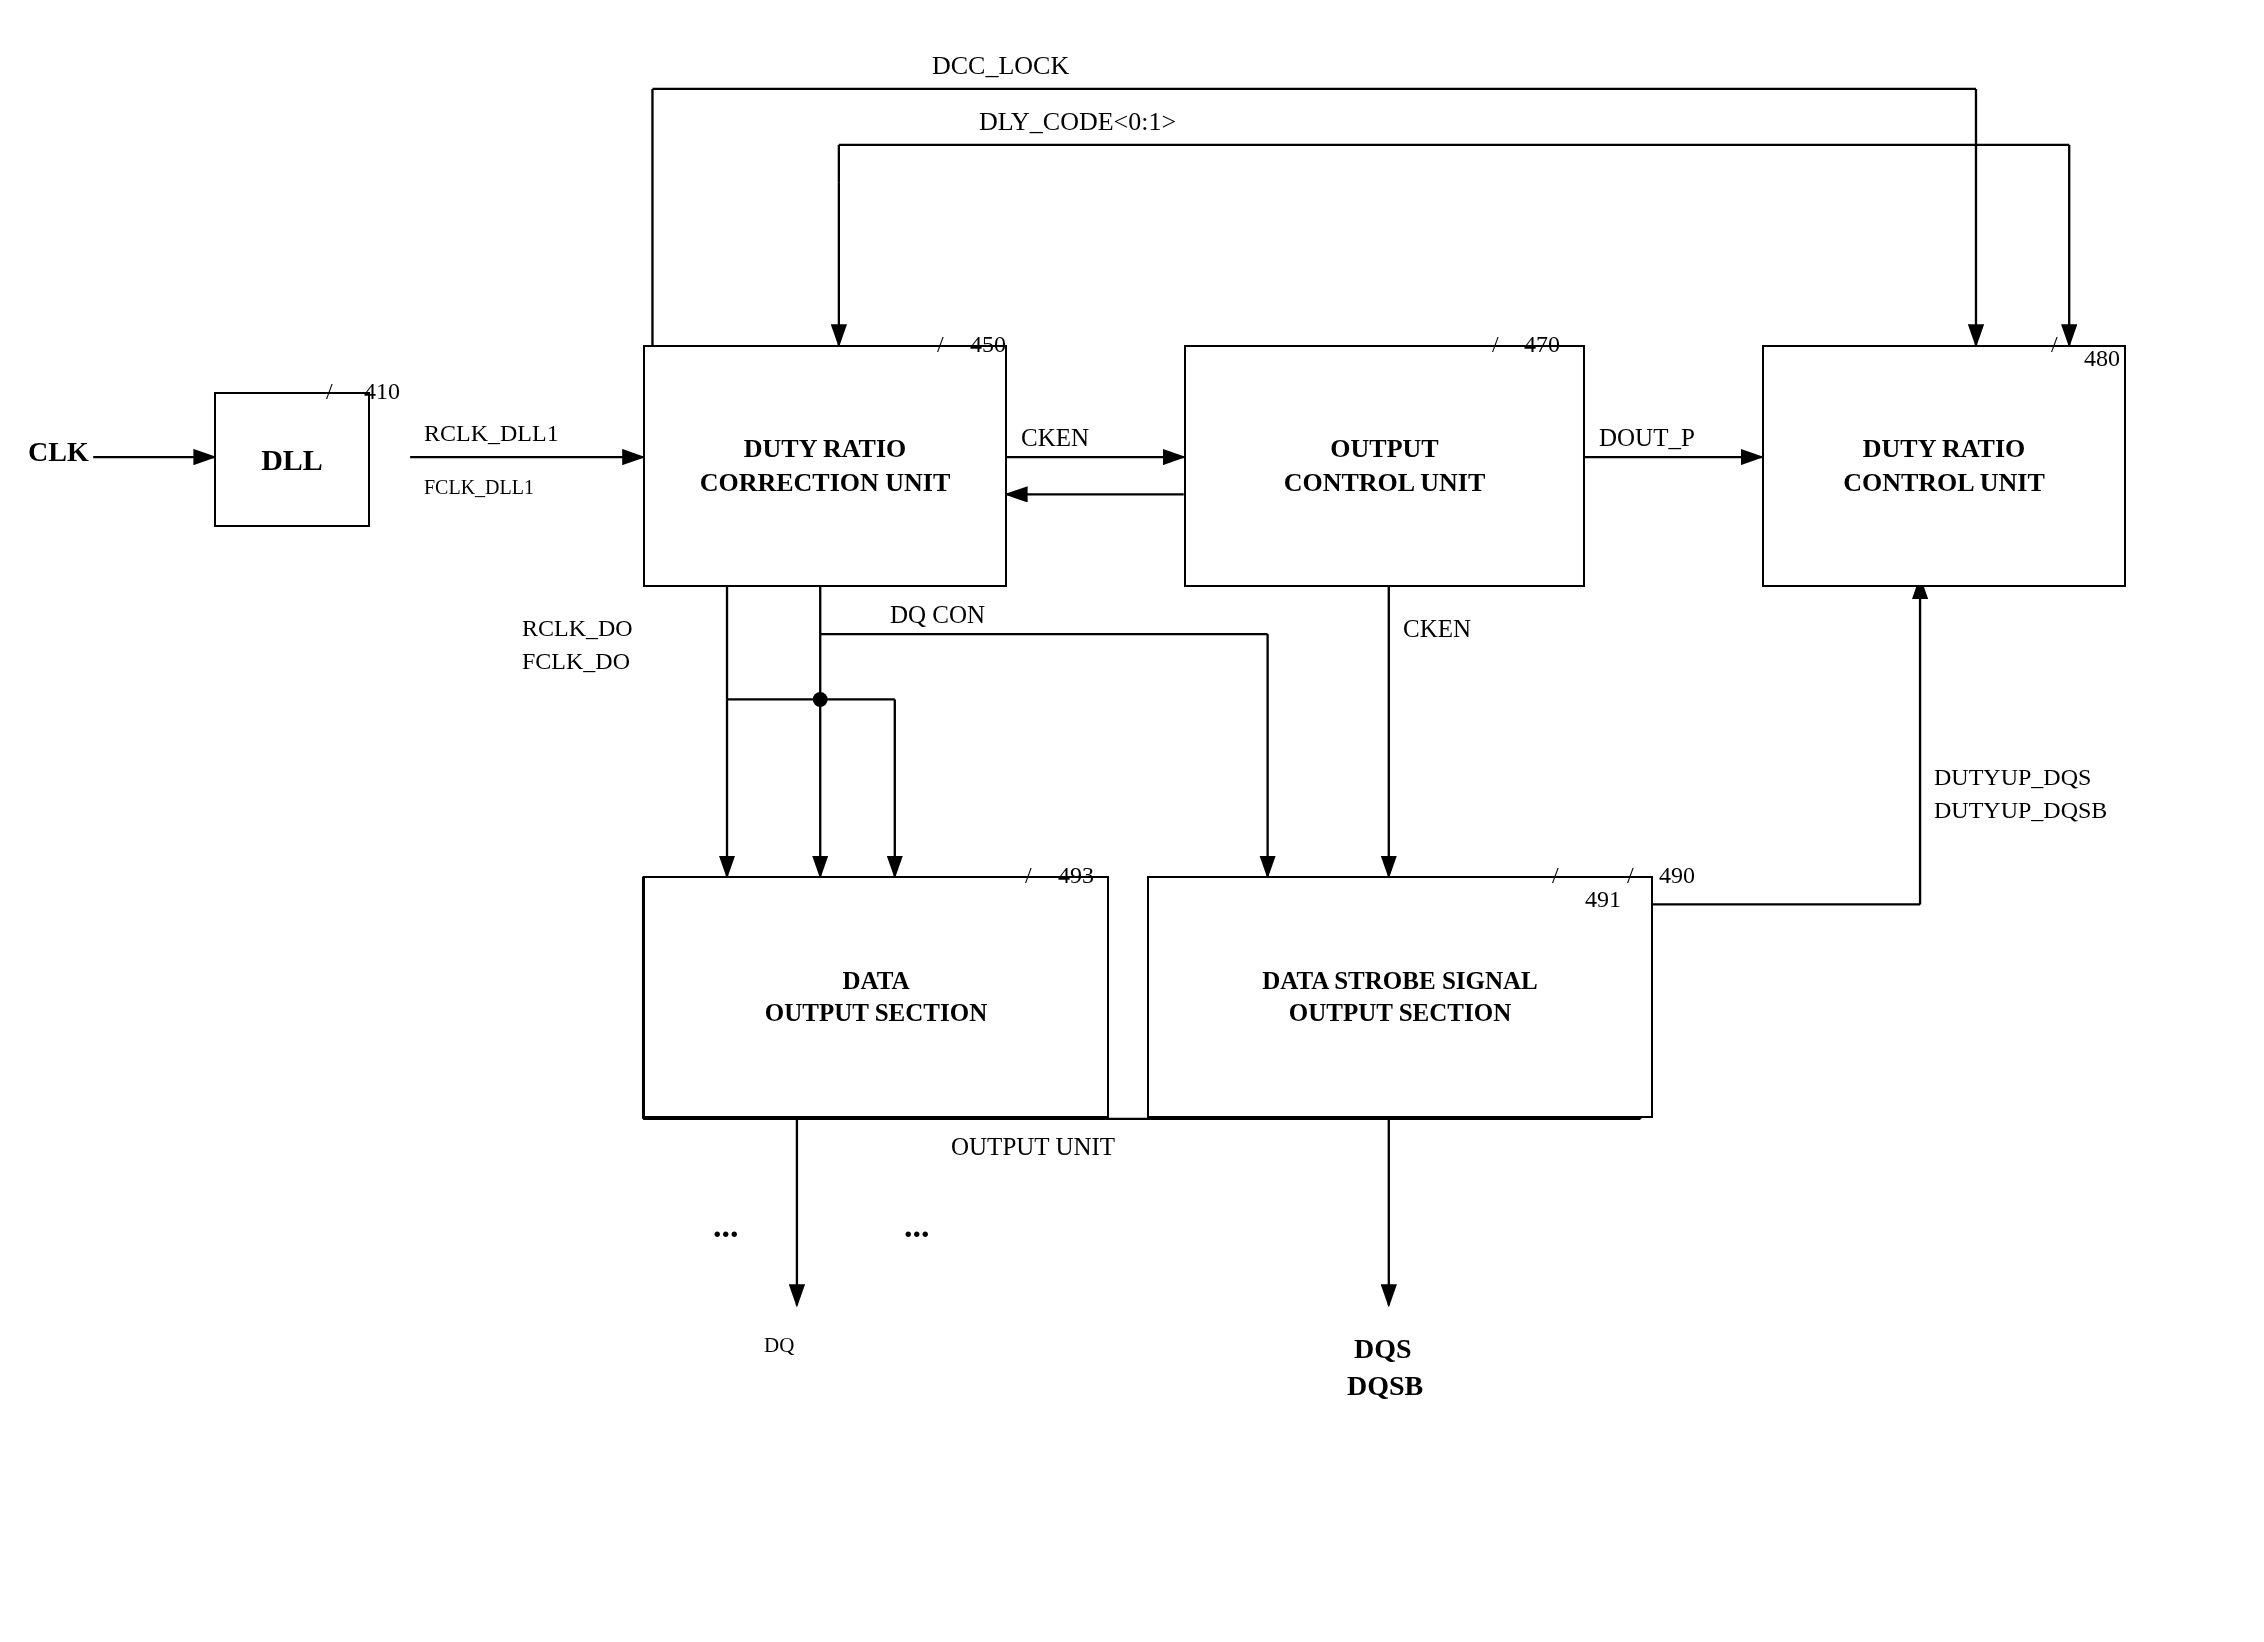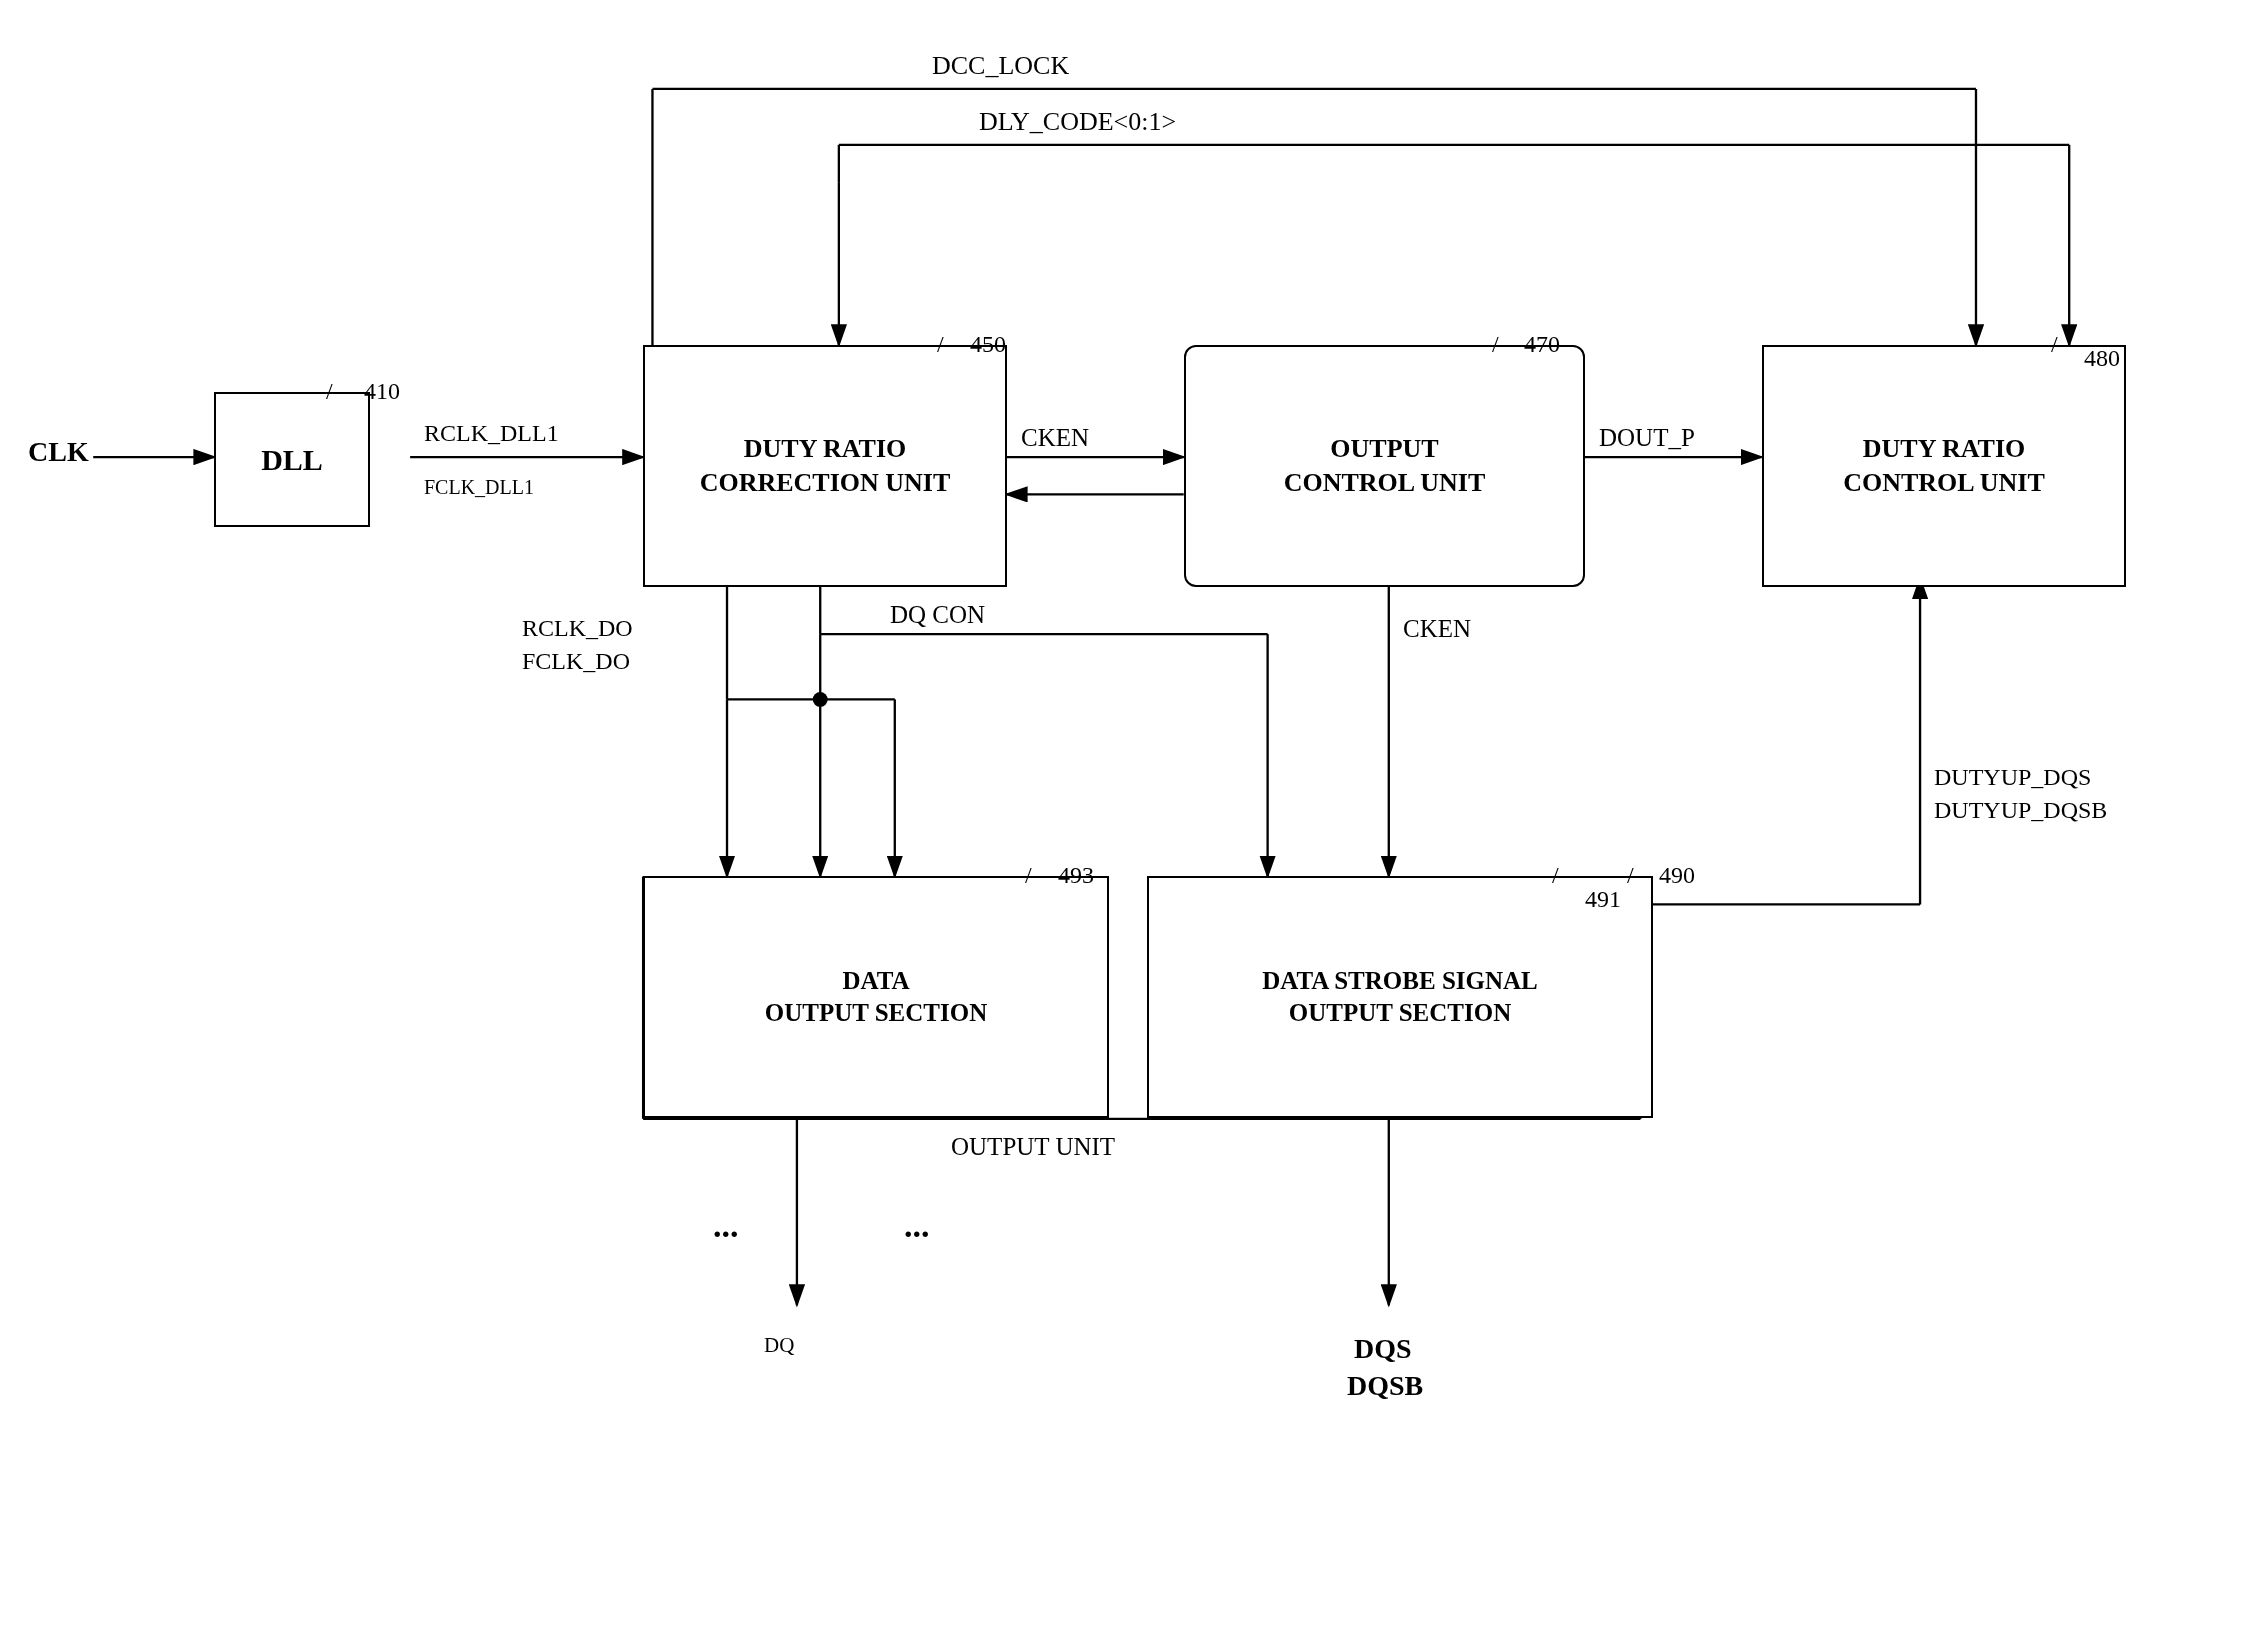--- a/index.html
+++ b/index.html
@@ -107,21 +107,21 @@
 </div>
 <span class="ref-num" style="left:364px; top:378px;">410</span>
 <span style="position:absolute; left:326px; top:378px; font-size:24px;">/</span>
 
 <div class="block" style="left:643px; top:345px; width:364px; height:242px; font-size:26px;">
   <span>DUTY RATIO<br>CORRECTION UNIT</span>
 </div>
 <span class="ref-num" style="left:970px; top:331px;">450</span>
 <span style="position:absolute; left:937px; top:331px; font-size:24px;">/</span>
 
-<div class="block" style="left:1184px; top:345px; width:401px; height:242px; font-size:26px;border-radius:12px;">
+<div class="block" style="left:1184px; top:345px; width:401px; height:242px; font-size:26px;">
   <span>OUTPUT<br>CONTROL UNIT</span>
 </div>
 <span class="ref-num" style="left:1524px; top:331px;">470</span>
 <span style="position:absolute; left:1492px; top:331px; font-size:24px;">/</span>
 
 <div class="block" style="left:1762px; top:345px; width:364px; height:242px; font-size:26px;">
   <span>DUTY RATIO<br>CONTROL UNIT</span>
 </div>
 <span class="ref-num" style="left:2084px; top:345px;">480</span>
 <span style="position:absolute; left:2051px; top:331px; font-size:24px;">/</span>

